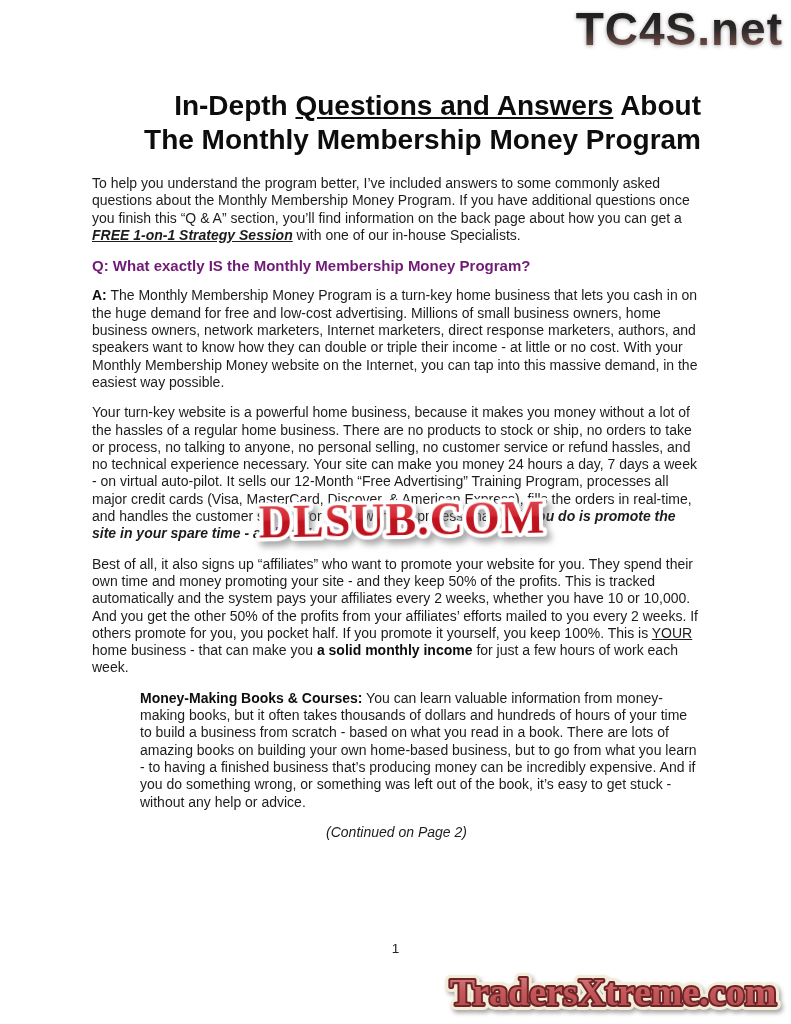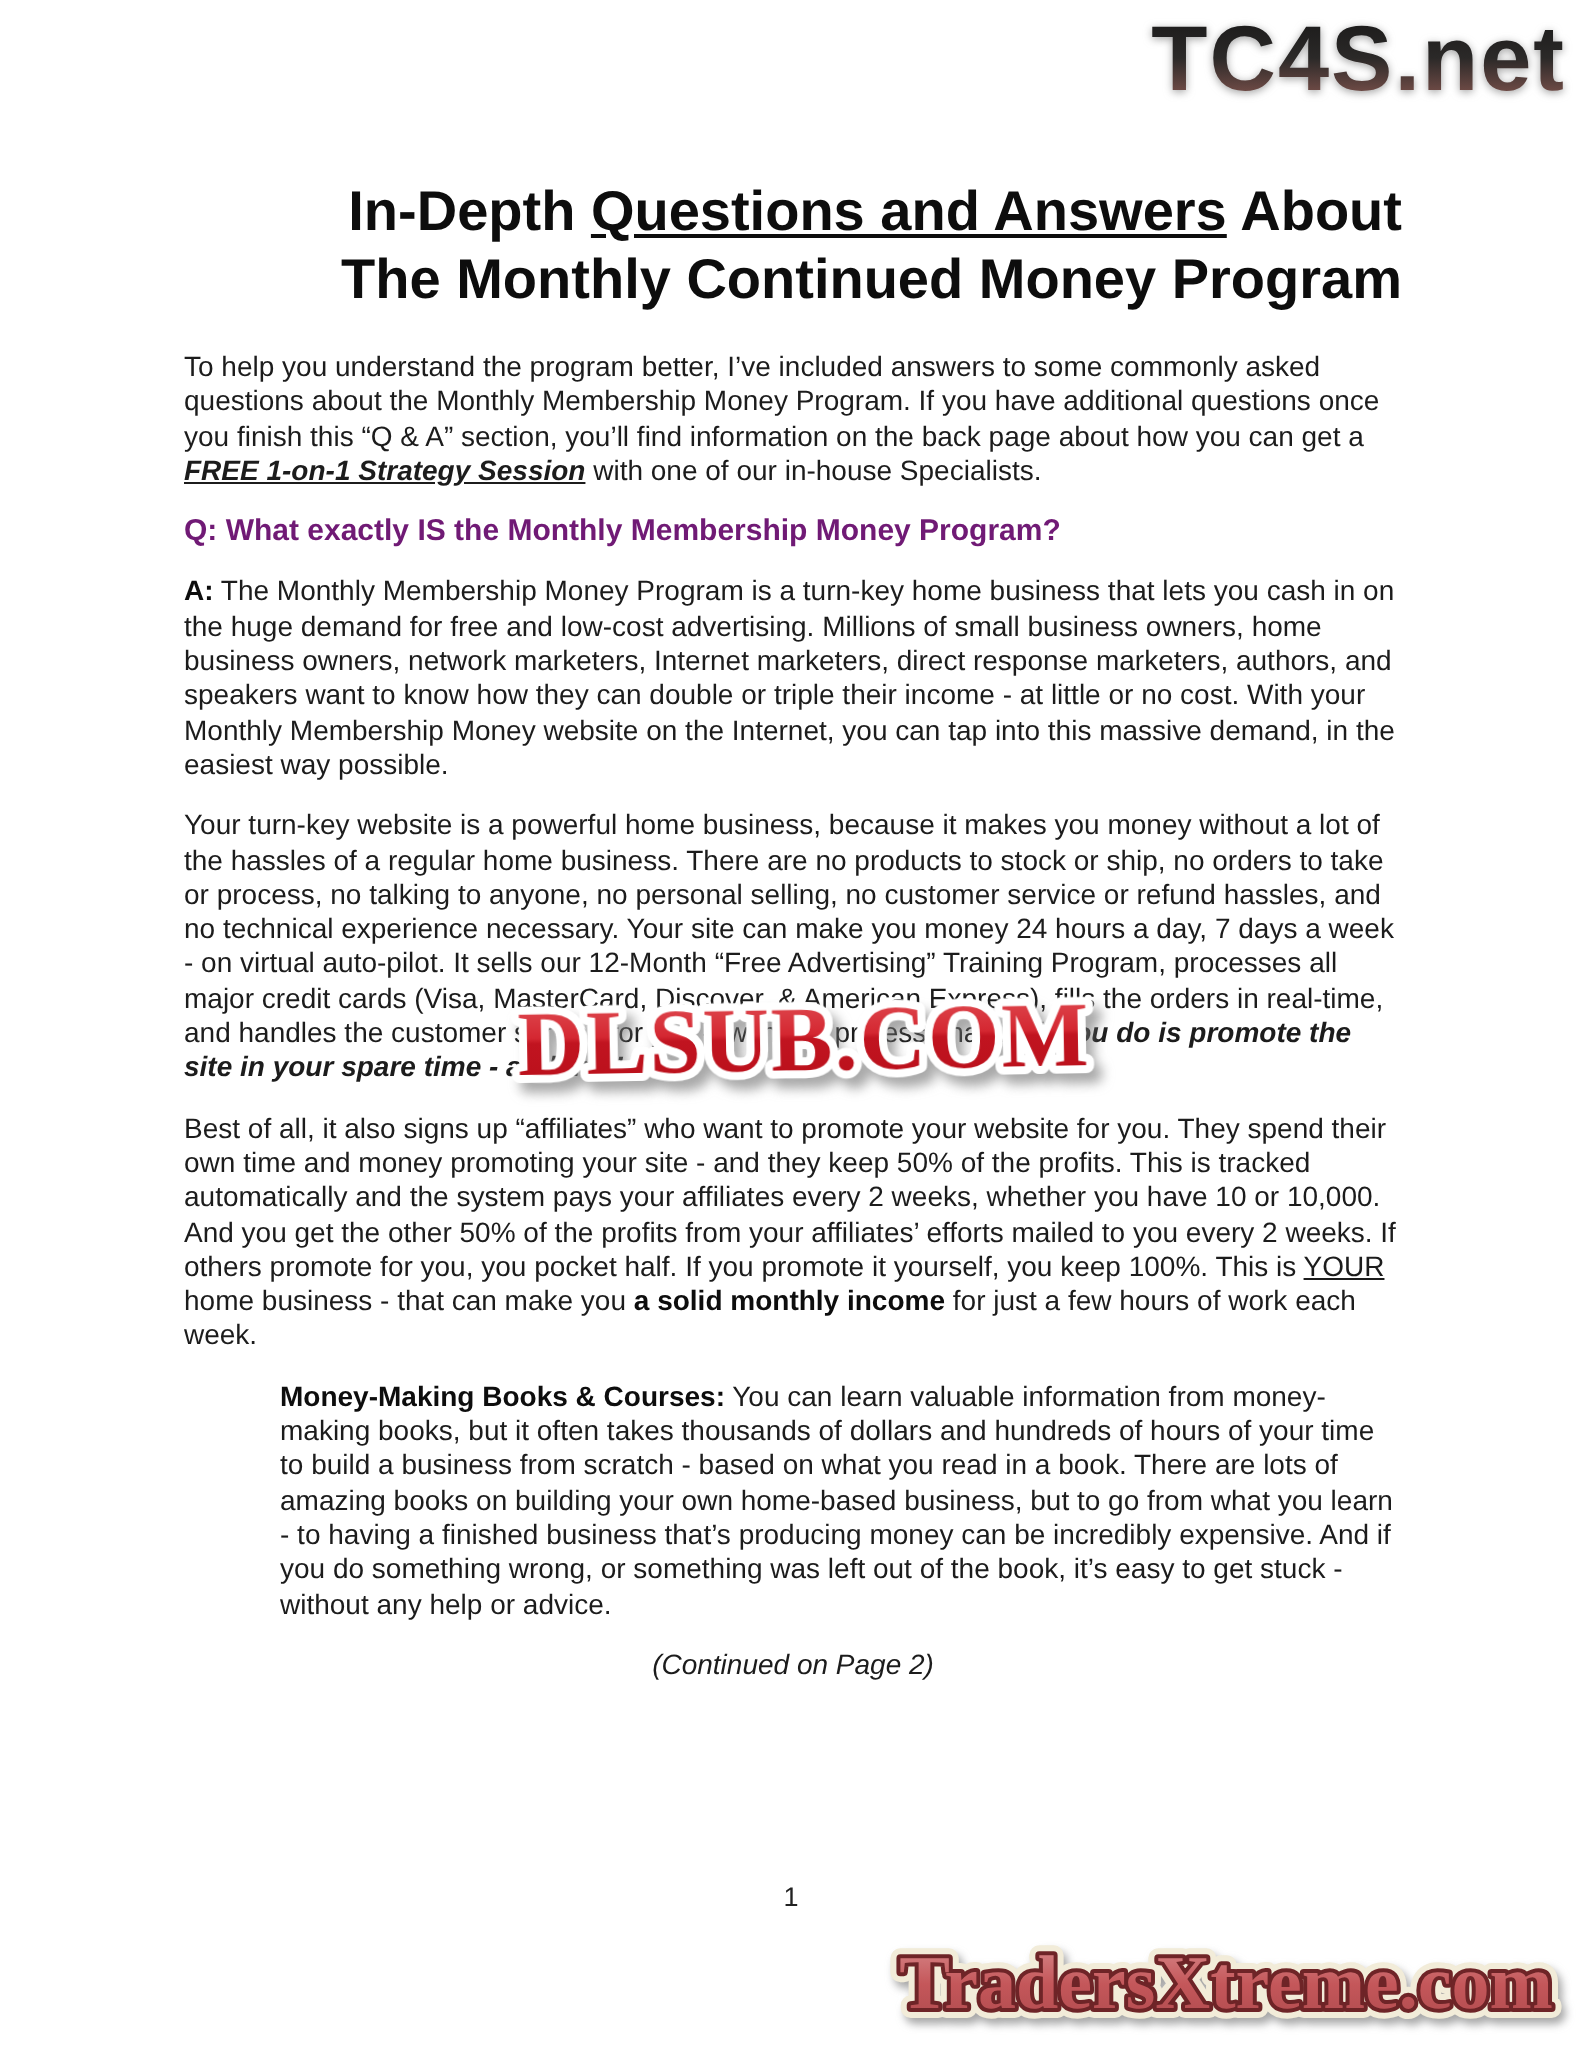--- a/index.html
+++ b/index.html
@@ -72,21 +72,21 @@
         </linearGradient>
       </defs>
       <text x="236" y="44" text-anchor="end" font-size="46" letter-spacing="1" font-family="Liberation Sans, DejaVu Sans, sans-serif" fill="url(#tcgrad)">TC4S.net</text>
     </svg>
   </div>
 
   <div class="content">
 
     <h1 class="title">
       <span class="tl"><span>In-Depth </span><span class="u">Questions and Answers</span><span> About</span></span>
-      <span class="tl">The Monthly Continued Money Program</span>
+      <span class="tl">The Monthly Membership Money Program</span>
     </h1>
 
     <p><span>To help you understand the program better, I’ve included answers to some commonly asked questions about the Monthly Membership Money Program. If you have additional questions once you finish this “Q &amp; A” section, you’ll find information on the back page about how you can get a </span><span class="biu">FREE 1-on-1 Strategy Session</span><span> with one of our in-house Specialists.</span></p>
 
     <h2>Q: What exactly IS the Monthly Membership Money Program?</h2>
 
     <p><b>A:</b><span> The Monthly Membership Money Program is a turn-key home business that lets you cash in on the huge demand for free and low-cost advertising. Millions of small business owners, home business owners, network marketers, Internet marketers, direct response marketers, authors, and speakers want to know how they can double or triple their income - at little or no cost. With your Monthly Membership Money website on the Internet, you can tap into this massive demand, in the easiest way possible.</span></p>
 
     <p><span>Your turn-key website is a powerful home business, because it makes you money without a lot of the hassles of a regular home business. There are no products to stock or ship, no orders to take or process, no talking to anyone, no personal selling, no customer service or refund hassles, and no technical experience necessary. Your site can make you money 24 hours a day, 7 days a week - on virtual auto-pilot. It sells our 12-Month “Free Advertising” Training Program, processes all major credit cards (Visa, MasterCard, Discover, &amp; American Express), fills the orders in real-time, and handles the customer service for you – with live professionals. </span><span class="bi">All you do is promote the site in your spare time - and that’s it.</span></p>
 

